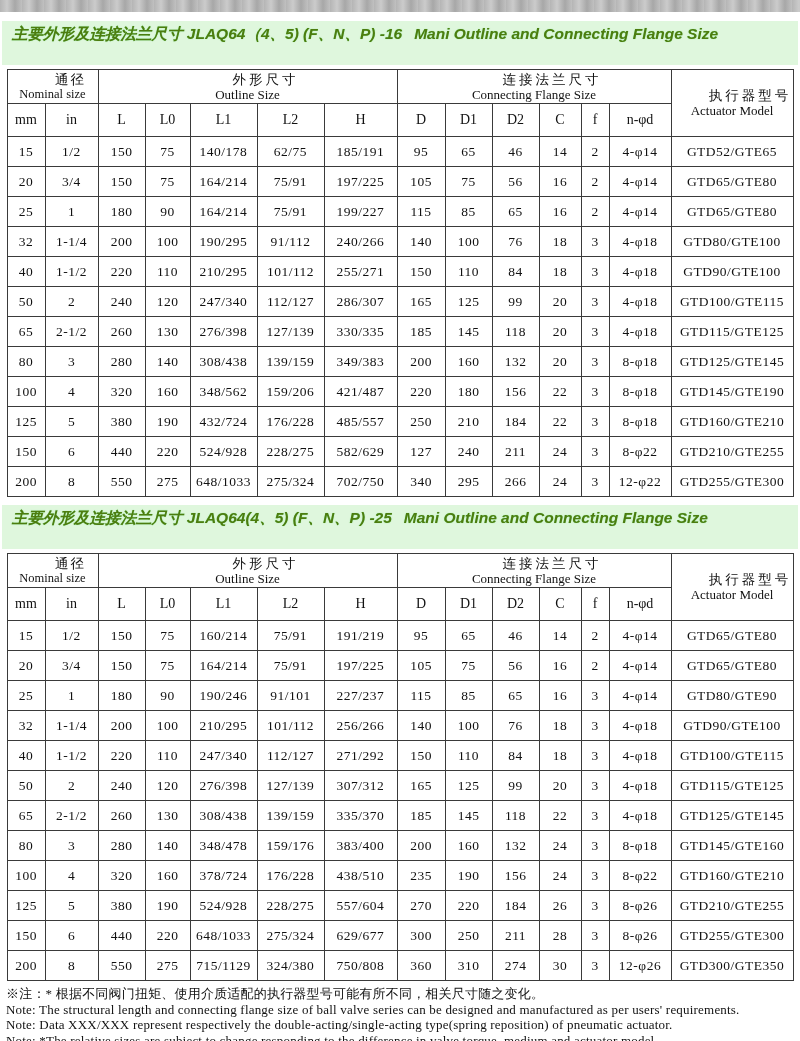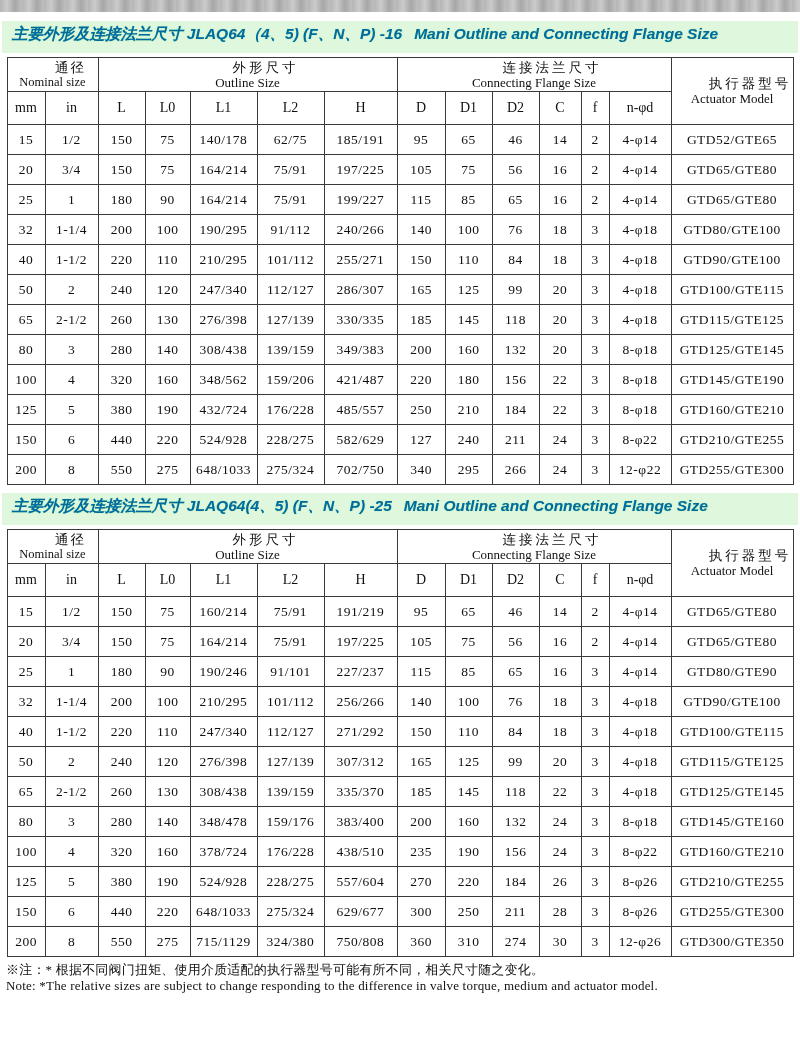--- a/index.html
+++ b/index.html
@@ -11,25 +11,25 @@
     overflow:hidden;
   }
   .scan-strip-top{
     width:800px;height:12px;
     background:repeating-linear-gradient(90deg,#a8a8a8 0px,#c2c2c2 7px,#989898 15px,#b5b5b5 22px);
     opacity:.85;
   }
   .title-band{
     margin:9px 2px 4px 2px;
     background:#dff7dd;
-    padding:3px 6px 8px 10px;
+    padding:3px 6px 20px 10px;
     font-family:"Liberation Sans","DejaVu Sans",sans-serif;
     font-weight:bold;font-style:italic;
     font-size:15.5px;
-    color:#0369a1;
+    color:#4d7c0f;
     text-shadow:0 0 1px rgba(43,221,77,.55);
     white-space:nowrap;
   }
   .title-band .en{margin-left:12px;}
   table.spec{
     border-collapse:collapse;
     margin:0 auto;
     table-layout:fixed;
     width:786px;
     font-size:13.5px;
@@ -562,14 +562,16 @@
         <td>30</td>
         <td>3</td>
         <td>12-φ26</td>
         <td>GTD300/GTE350</td>
       </tr>
     </tbody>
 </table>
 
 <div class="notes">
   <div class="note-line">※注：* 根据不同阀门扭矩、使用介质适配的执行器型号可能有所不同，相关尺寸随之变化。</div>
+  <div class="note-line">Note: The structural length and connecting flange size of ball valve series can be designed and manufactured as per users' requirements.</div>
+  <div class="note-line">Note: Data XXX/XXX represent respectively the double-acting/single-acting type(spring reposition) of pneumatic actuator.</div>
   <div class="note-line">Note: *The relative sizes are subject to change responding to the difference in valve torque, medium and actuator model.</div>
 </div>
 
 </body></html>

